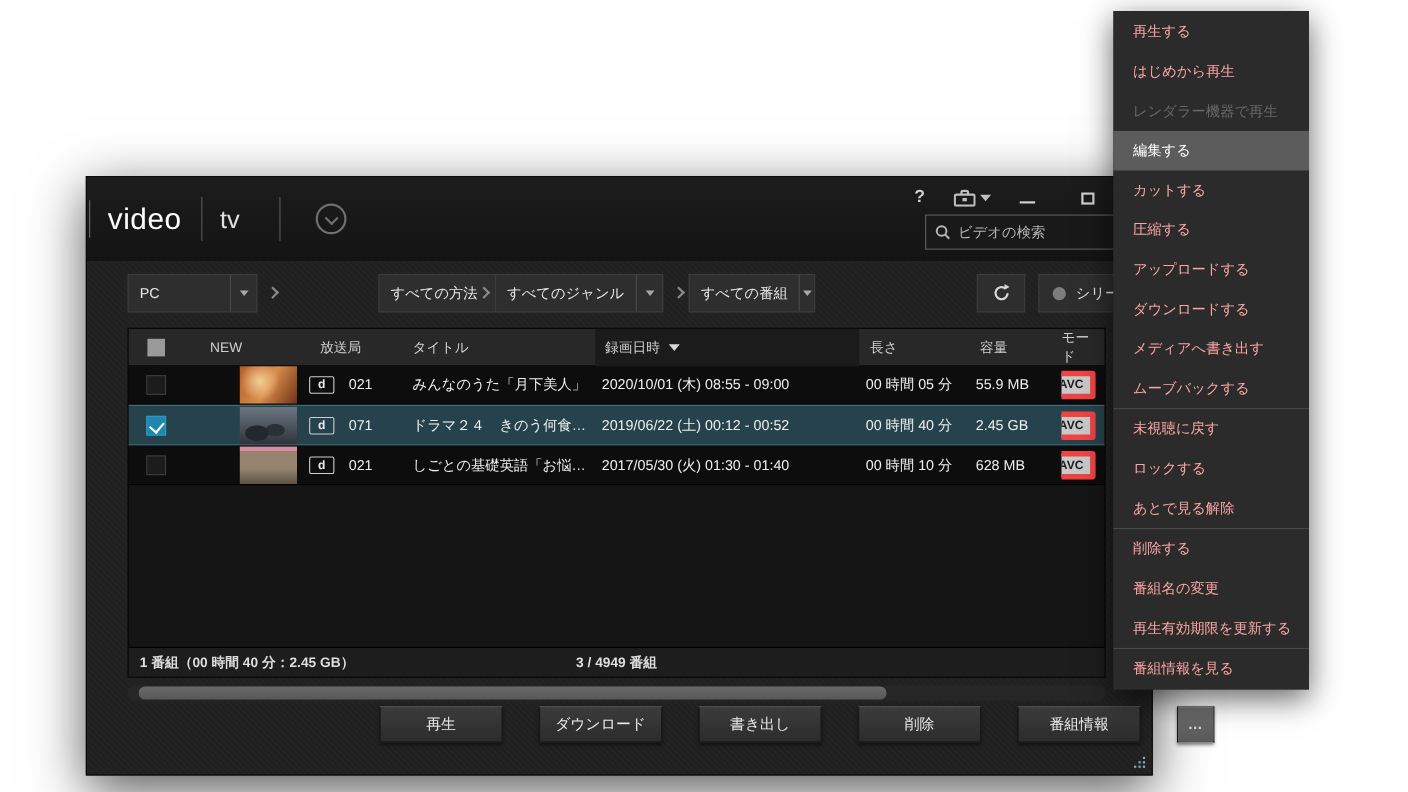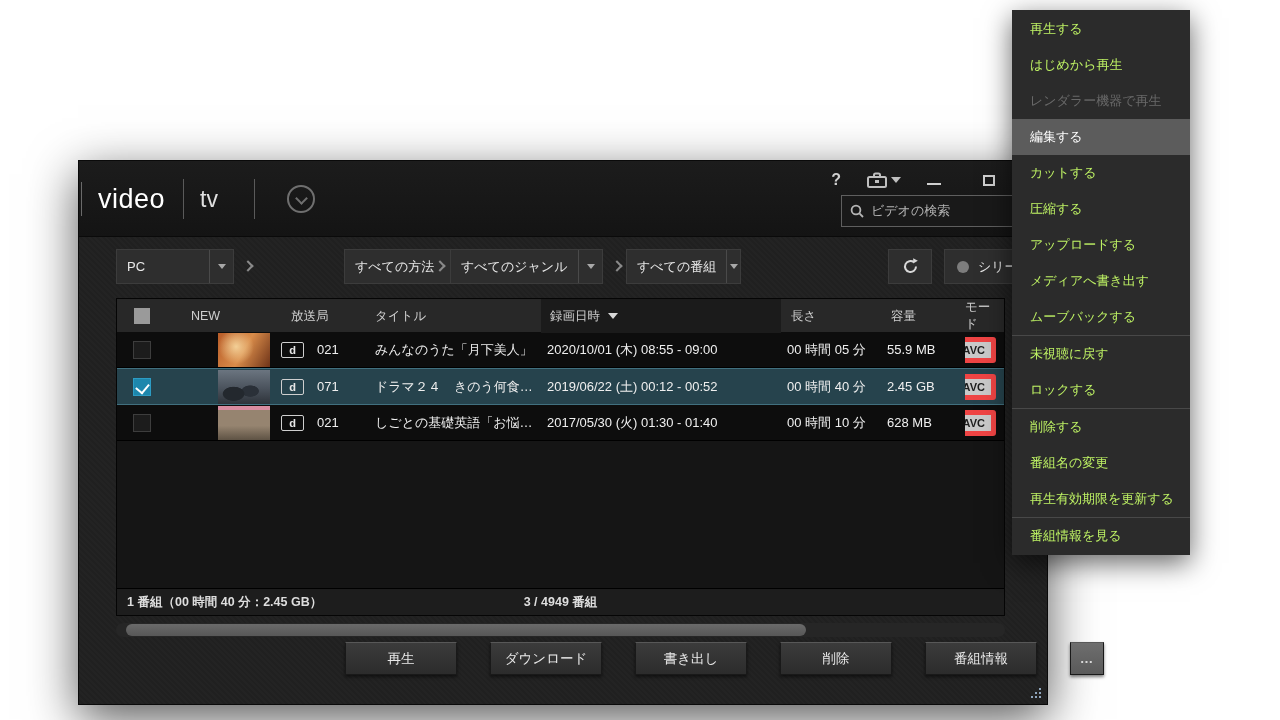--- a/index.html
+++ b/index.html
@@ -129,21 +129,21 @@
 
   .grip { position:absolute; right:4px; bottom:4px; width:14px; height:14px; }
   .grip::before { content:""; position:absolute; width:2px; height:2px; background:#90a6bd;
     left:10px; top:10px;
     box-shadow:0 -4px 0 #90a6bd, 0 -8px 0 #90a6bd, -4px 0 0 #90a6bd, -8px 0 0 #90a6bd, -4px -4px 0 #90a6bd; }
 
   
   .menu { position:absolute; left:1012px; top:10px; width:178px; z-index:50;
     background:#2b2b2b; box-shadow:0 8px 26px rgba(0,0,0,.6); padding:1px 0; }
   .mi { height:36px; display:flex; align-items:center; padding-left:18px;
-    color:#bef264; font-size:13px; white-space:nowrap; }
+    color:#fca5a5; font-size:13px; white-space:nowrap; }
   .mi.disabled { color:#686868; }
   .mi.highlighted { background:#5c5c5c; color:#fff; }
   .msep { height:1px; background:#484848; margin:0; }
 </style>
 </head>
 <body>
 
 <div class="desktop">
 
   <div class="app">
@@ -323,25 +323,27 @@
   </div>
 
   <div class="menu">
     <div class="mi">再生する</div>
     <div class="mi">はじめから再生</div>
     <div class="mi disabled">レンダラー機器で再生</div>
     <div class="mi highlighted">編集する</div>
     <div class="mi">カットする</div>
     <div class="mi">圧縮する</div>
     <div class="mi">アップロードする</div>
+    <div class="mi">ダウンロードする</div>
     <div class="mi">メディアへ書き出す</div>
     <div class="mi">ムーブバックする</div>
     <div class="msep"></div>
     <div class="mi">未視聴に戻す</div>
     <div class="mi">ロックする</div>
+    <div class="mi">あとで見る解除</div>
     <div class="msep"></div>
     <div class="mi">削除する</div>
     <div class="mi">番組名の変更</div>
     <div class="mi">再生有効期限を更新する</div>
     <div class="msep"></div>
     <div class="mi">番組情報を見る</div>
   </div>
 
 </div>
 

